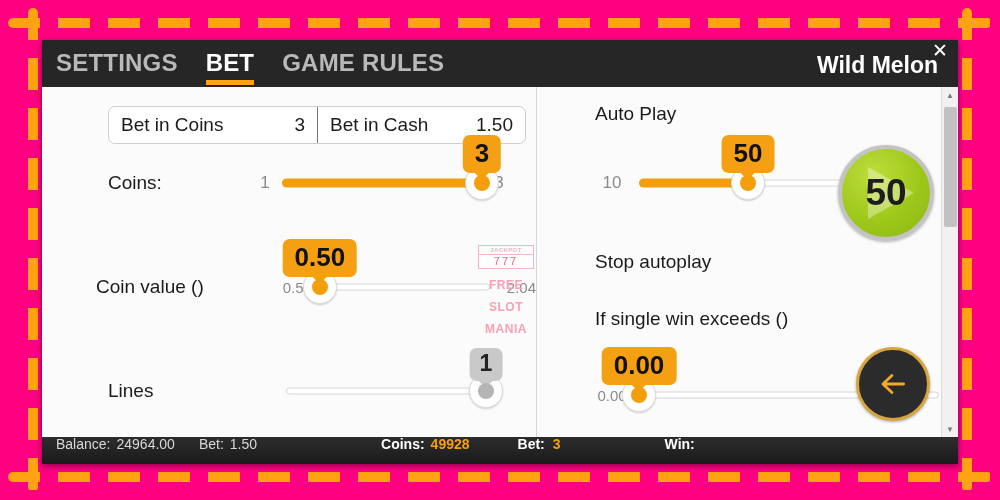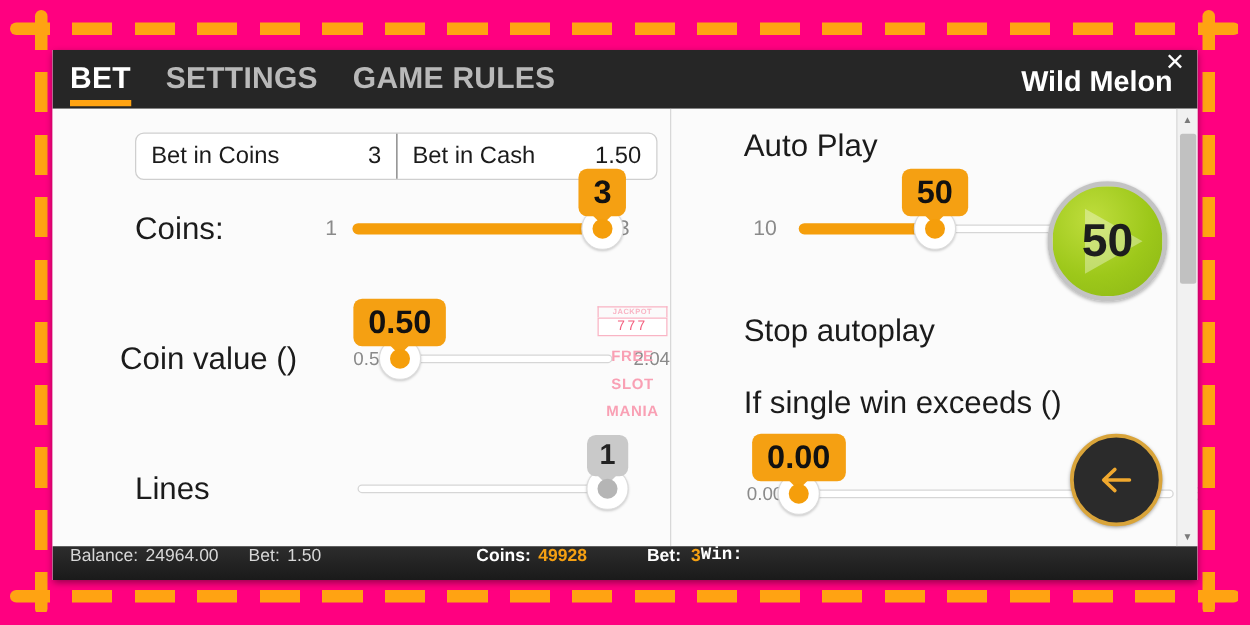--- a/index.html
+++ b/index.html
@@ -153,21 +153,21 @@
   #wm-777 {
     font-size: 11px; font-weight: normal; color: #f4607f;
     border: 1px solid #f9b4c4; letter-spacing: 2px;
     background: #fff; padding: 1px 0;
   }
   .wm-line { font-size: 12px; font-weight: bold; color: #f9a0b4; letter-spacing: .5px; margin-top: 10px; }
 
   
   .row { position: absolute; display: flex; align-items: center; }
   .row-label {
-    font-size: 25px;
+    font-size: 19px;
     color: #1b1b1b;
     font-weight: normal;
     white-space: nowrap;
   }
   .minmax {
     font-size: 15px;
     color: #8a8a8a;
     white-space: nowrap;
     text-align: center;
   }
@@ -360,22 +360,22 @@
 
   <div class="dash-row top"></div>
   <div class="dash-row bottom"></div>
   <div class="dash-col left"></div>
   <div class="dash-col right"></div>
 
   <div id="dialog">
 
     <div id="tabbar">
       <div id="tabs">
+        <div class="tab">SETTINGS</div>
         <div class="tab active">BET</div>
-        <div class="tab">SETTINGS</div>
         <div class="tab">GAME RULES</div>
       </div>
       <div id="title-wrap">
         <div id="game-title">Wild Melon</div>
         <div id="close-btn">✕</div>
       </div>
     </div>
 
     <div id="body">
 
@@ -493,18 +493,18 @@
       <span class="st-item" style="margin-right:24px;">24964.00</span>
       <span class="st-item" style="margin-right:6px;">Bet:</span>
       <span class="st-item">1.50</span>
 
       <span class="st-item st-strong" style="margin-left:124px; margin-right:6px;">Coins:</span>
       <span class="st-item st-val-orange">49928</span>
 
       <span class="st-item st-strong" style="margin-left:48px; margin-right:8px;">Bet:</span>
       <span class="st-item st-val-orange">3</span>
 
-      <span class="st-item st-strong" style="margin-right:6px;font-family:Liberation Mono, monospace;">Win:</span>
+      <span class="st-item st-strong" style="margin-left:104px; margin-right:6px;">Win:</span>
       <span class="st-item st-val-orange"></span>
     </div>
 
   </div>
 </div>
 
 </body></html>

